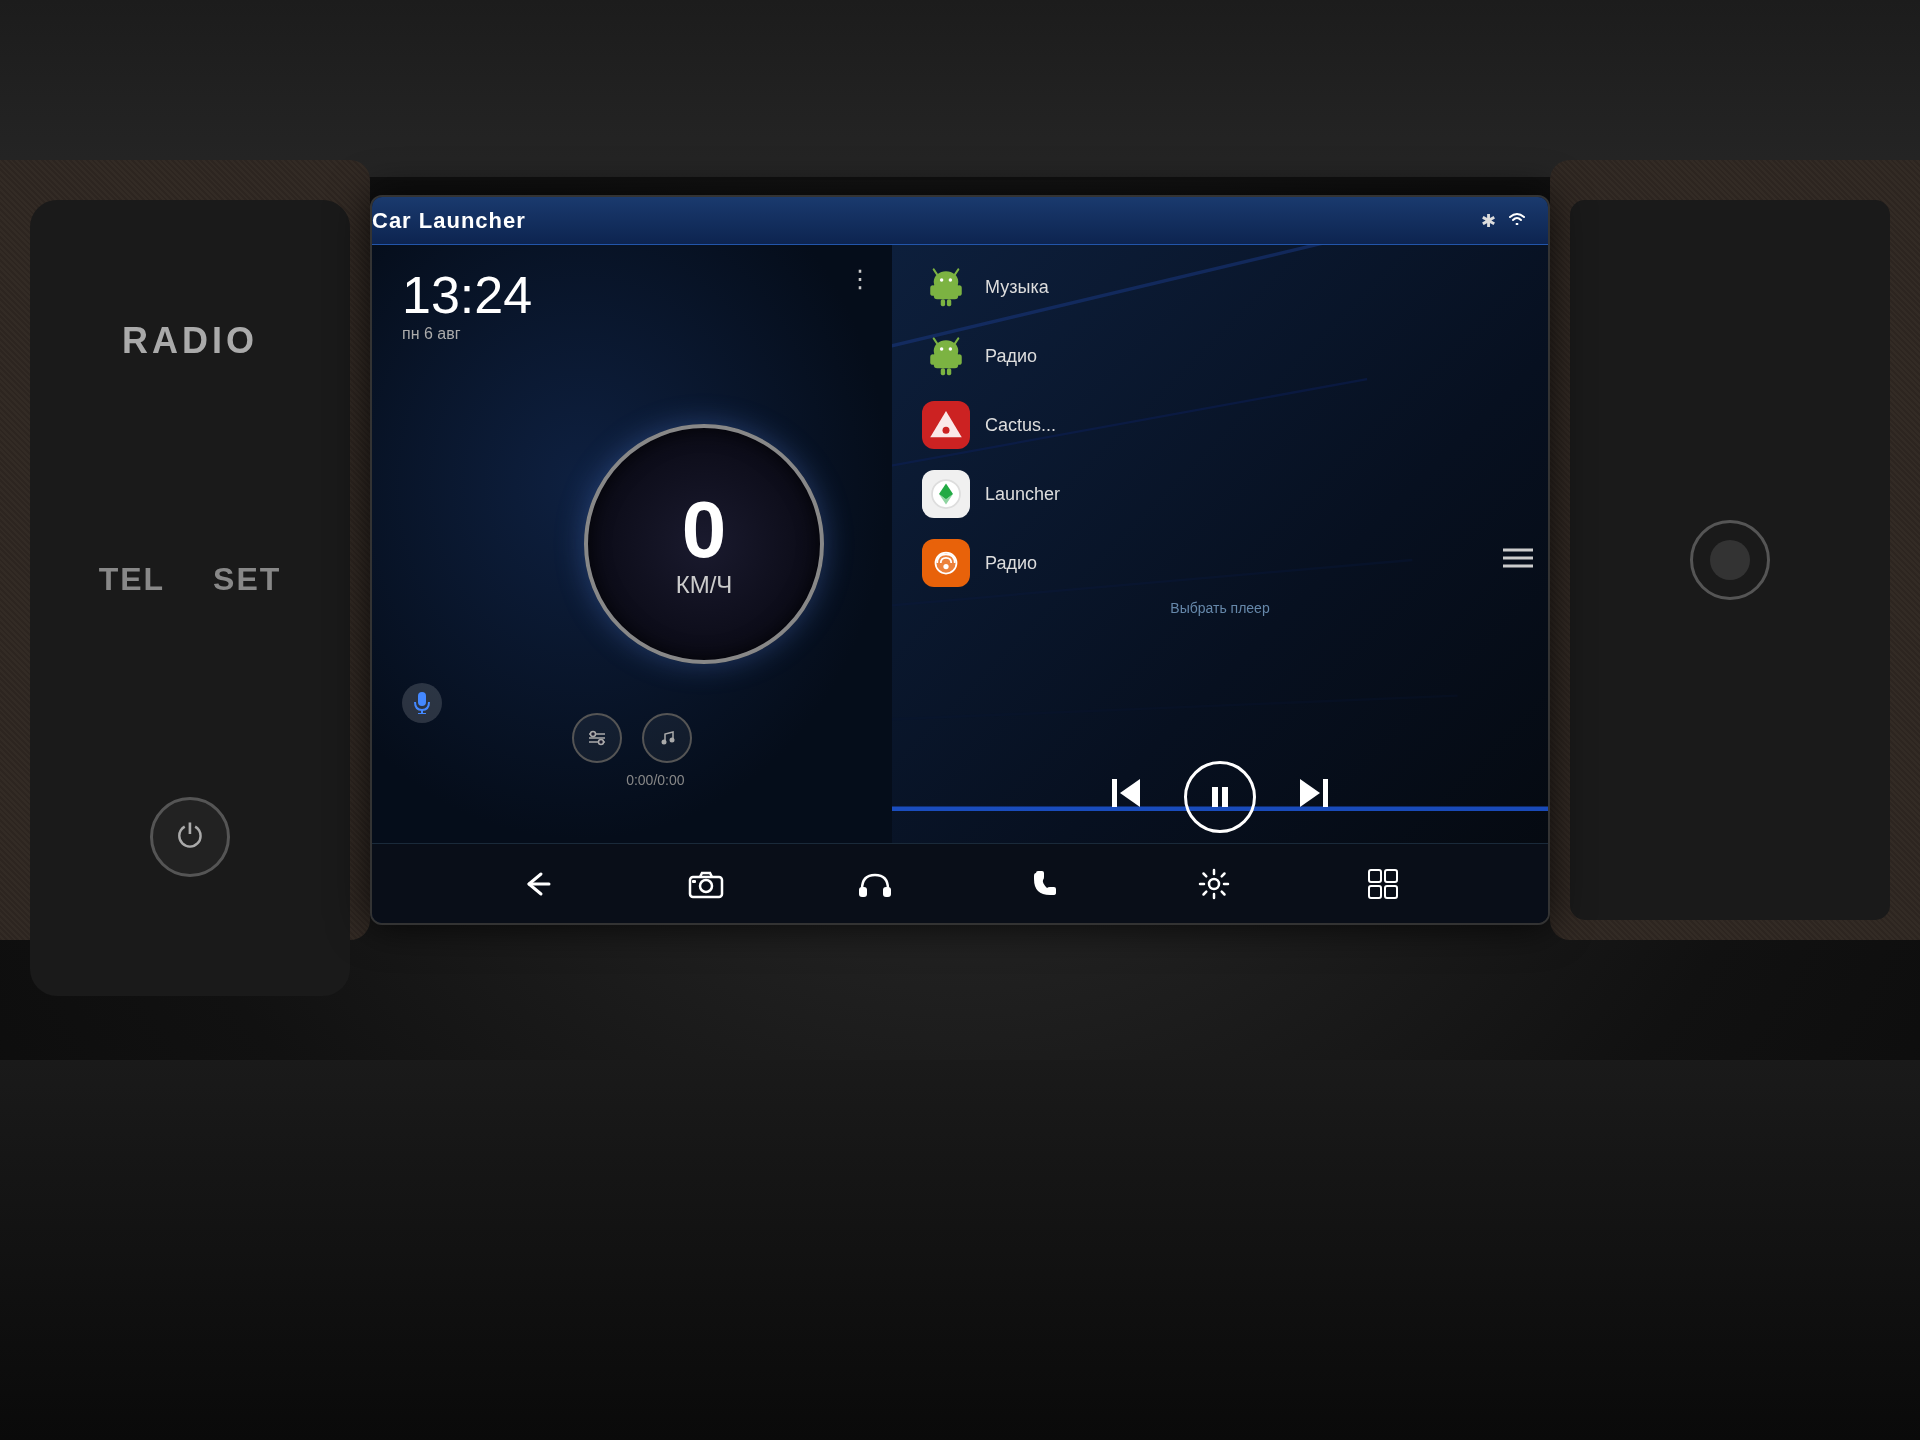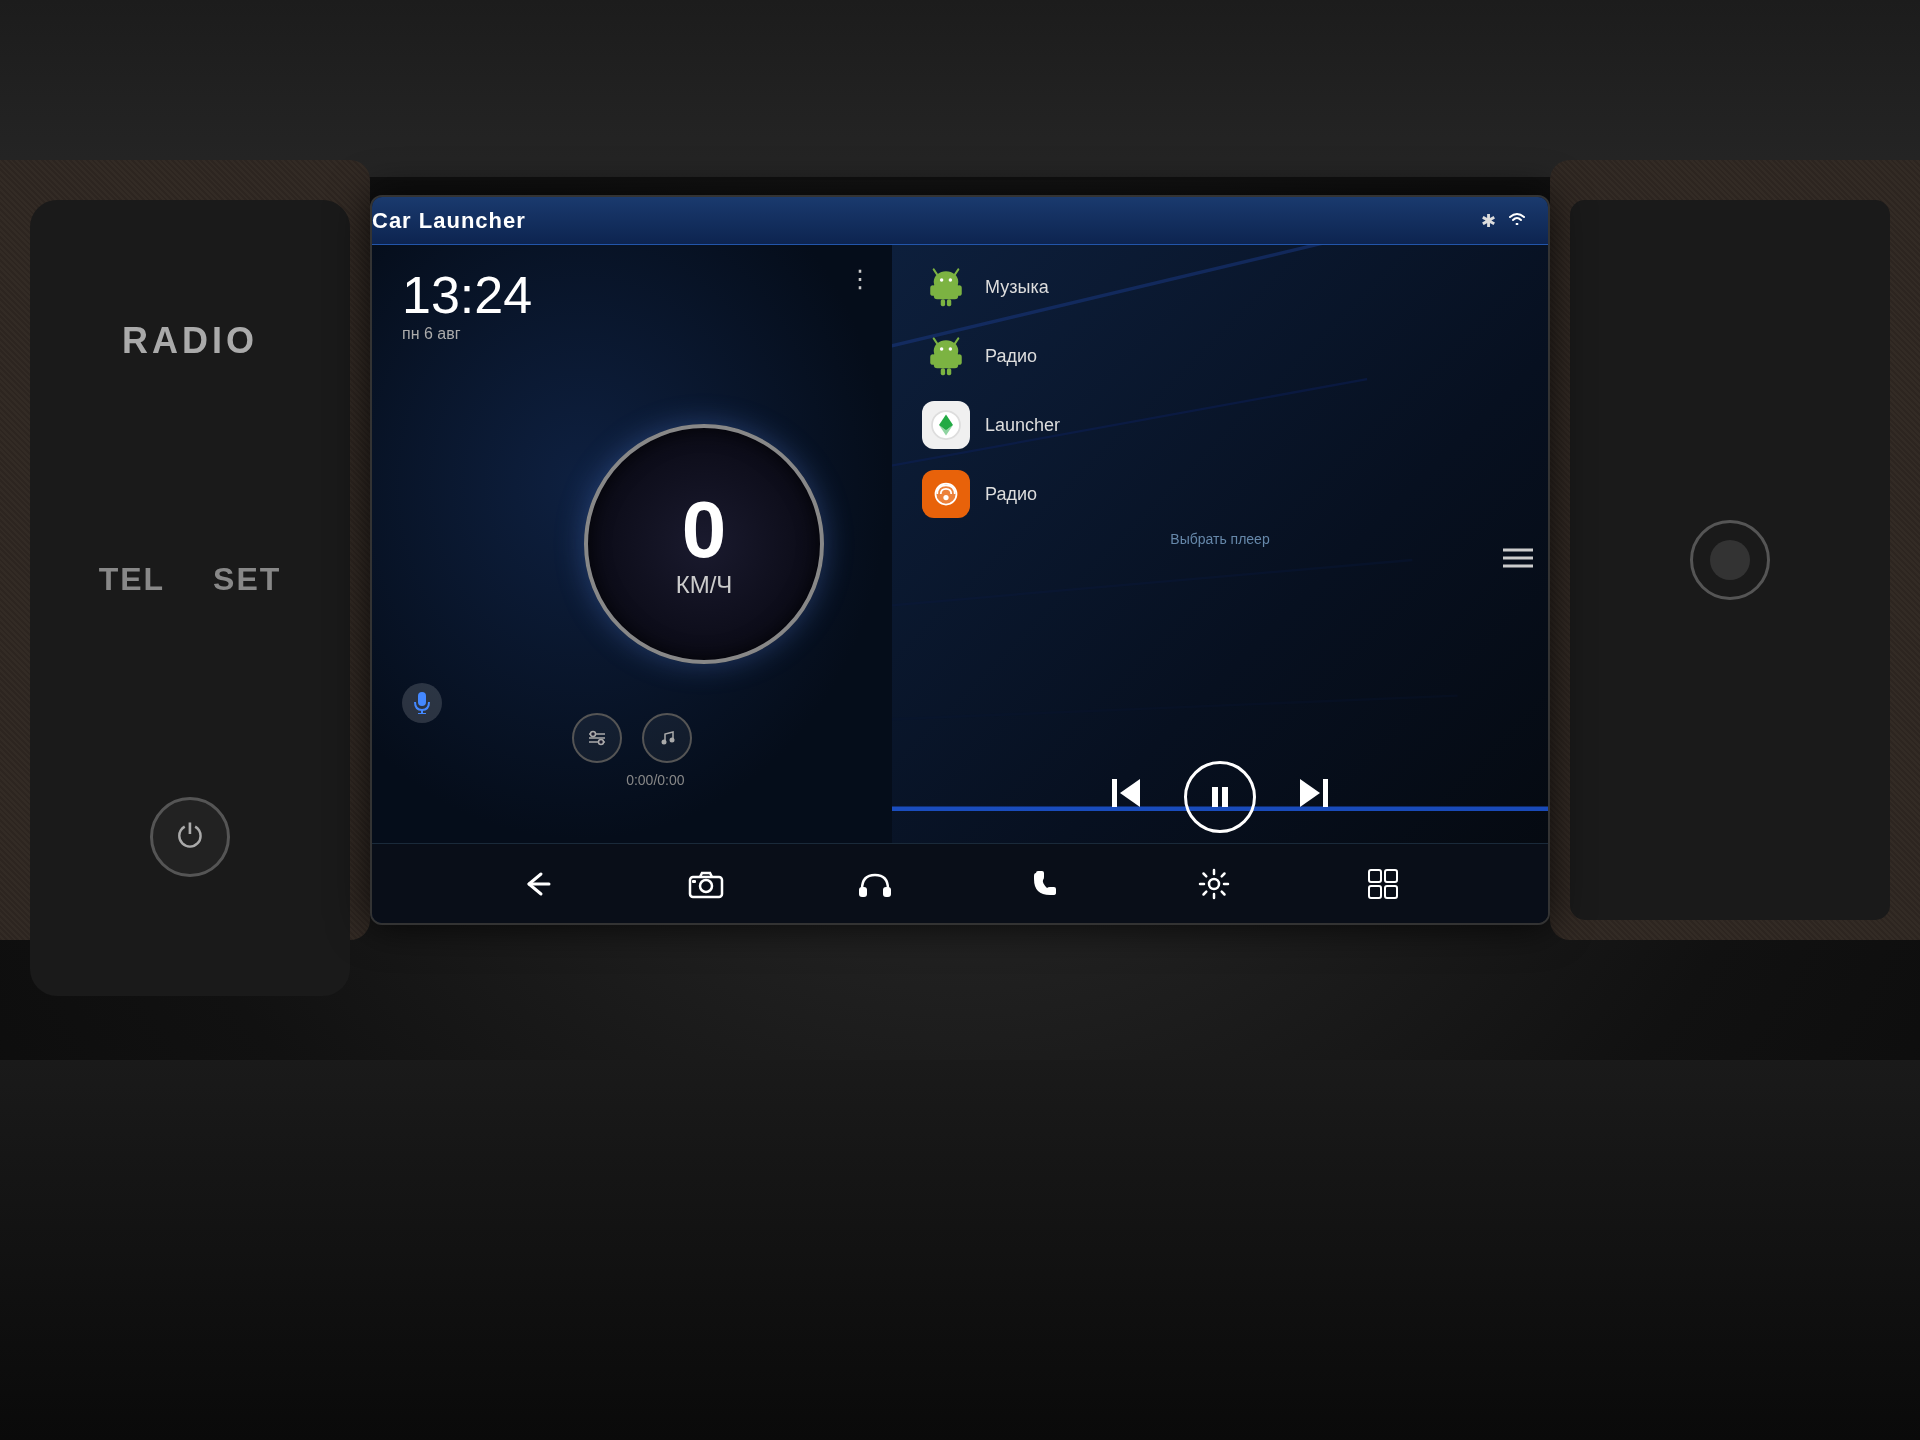--- a/index.html
+++ b/index.html
@@ -587,20 +587,30 @@
               <line x1="34" y1="10" x2="38" y2="4" stroke="#7cb342" stroke-width="2.5" stroke-linecap="round"></line>
               <rect x="6" y="22" width="6" height="12" rx="3" fill="#7cb342"></rect>
               <rect x="36" y="22" width="6" height="12" rx="3" fill="#7cb342"></rect>
               <rect x="18" y="38" width="5" height="8" rx="2" fill="#7cb342"></rect>
               <rect x="25" y="38" width="5" height="8" rx="2" fill="#7cb342"></rect>
             </svg>
           </div>
           <span class="app-name">Радио</span>
         </div>
 
+        <div class="app-item">
+          <div class="app-icon app-icon-cactus">
+            <svg width="42" height="42" viewBox="0 0 48 48">
+              <rect width="48" height="48" rx="10" fill="#cc2222"></rect>
+              <polygon points="24,8 42,38 6,38" fill="white" opacity="0.9"></polygon>
+              <circle cx="24" cy="30" r="4" fill="#cc2222"></circle>
+            </svg>
+          </div>
+          <span class="app-name">Cactus...</span>
+        </div>
 
         <div class="app-item">
           <div class="app-icon app-icon-navitel">
             <svg width="42" height="42" viewBox="0 0 48 48">
               <rect width="48" height="48" rx="10" fill="#f0f0f0"></rect>
               <circle cx="24" cy="24" r="16" fill="white" stroke="#ddd" stroke-width="2"></circle>
               <path d="M16 24 L24 12 L32 24 L24 30 Z" fill="#22aa44"></path>
               <path d="M16 24 L24 36 L32 24 L24 30 Z" fill="#22aa44" opacity="0.5"></path>
               <circle cx="24" cy="24" r="4" fill="#22aa44"></circle>
             </svg>

